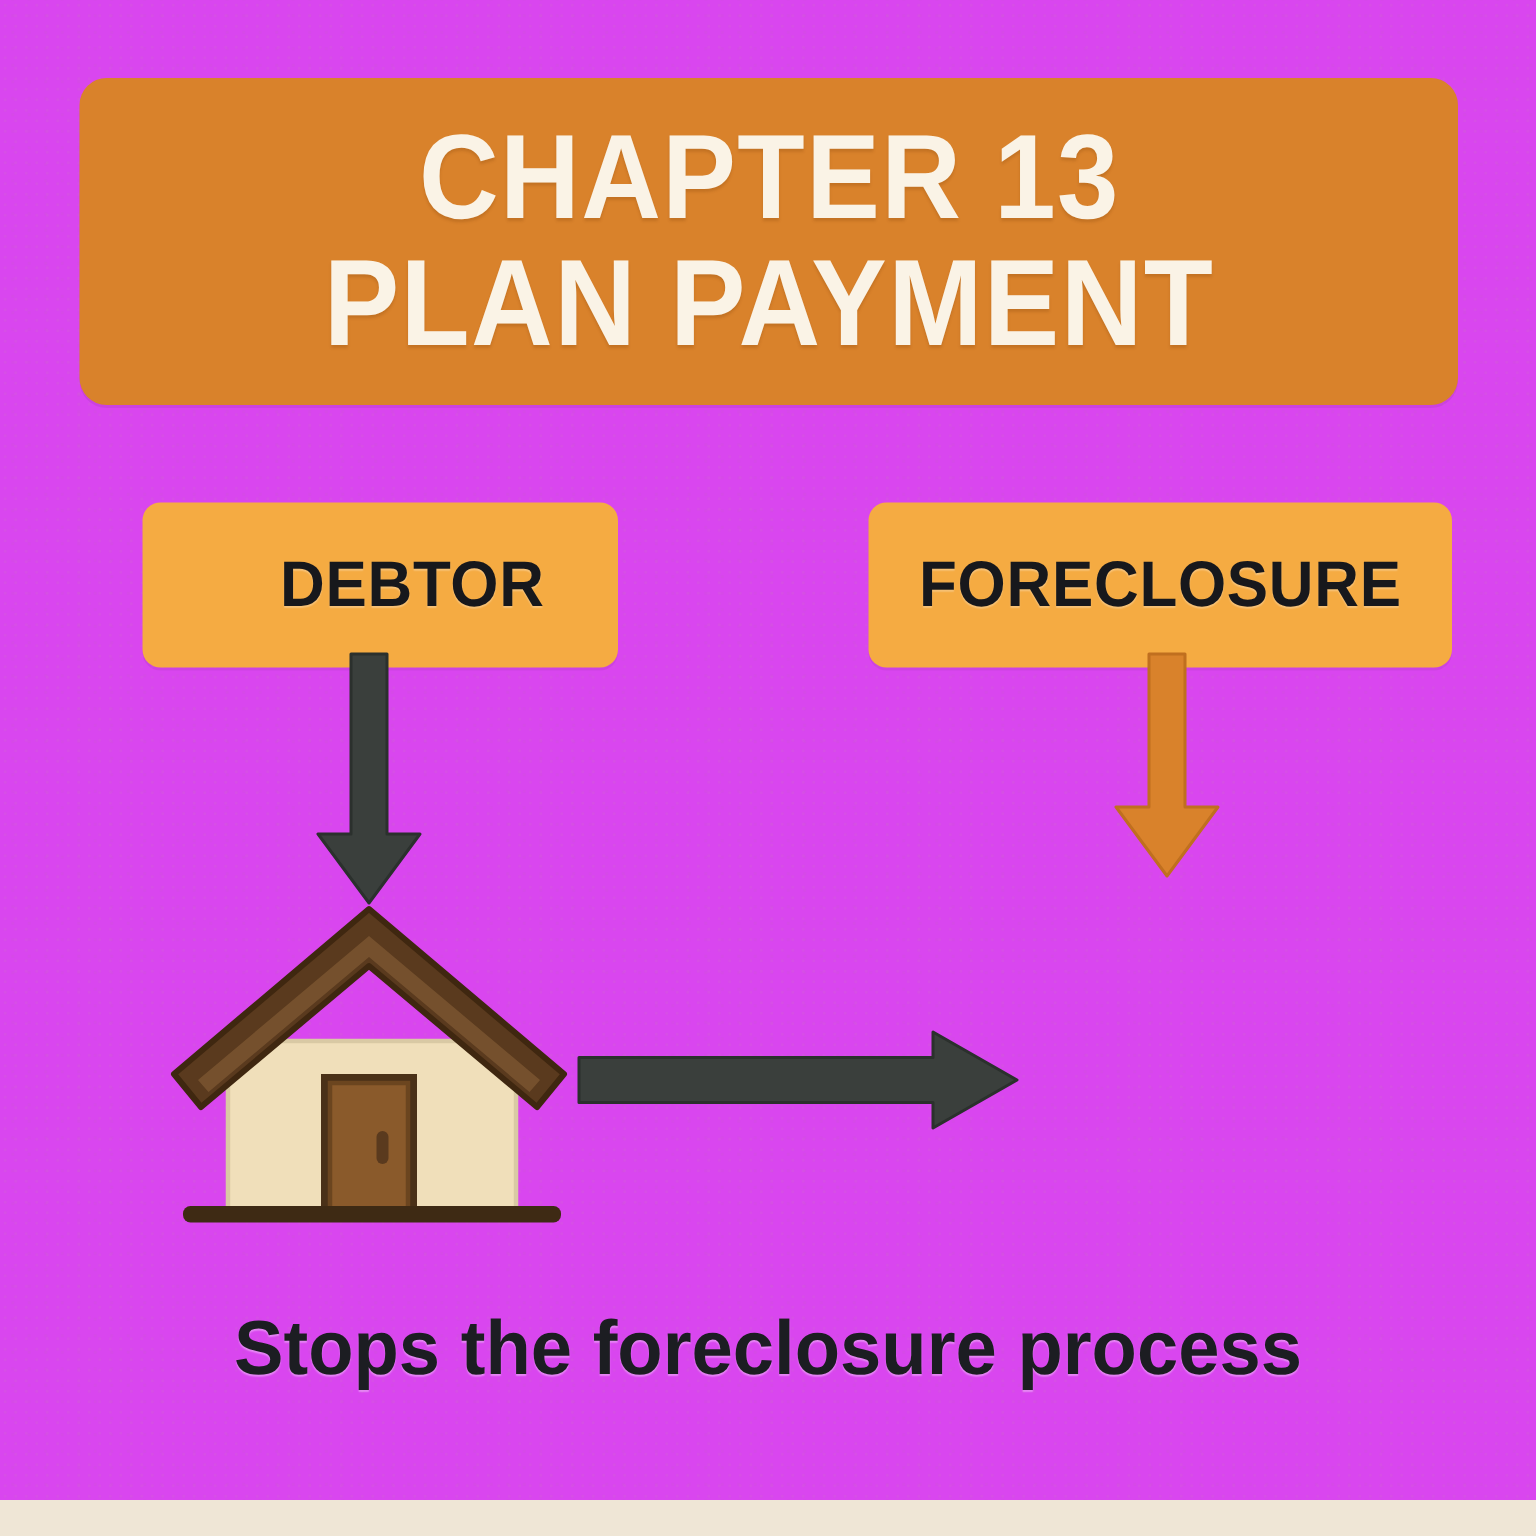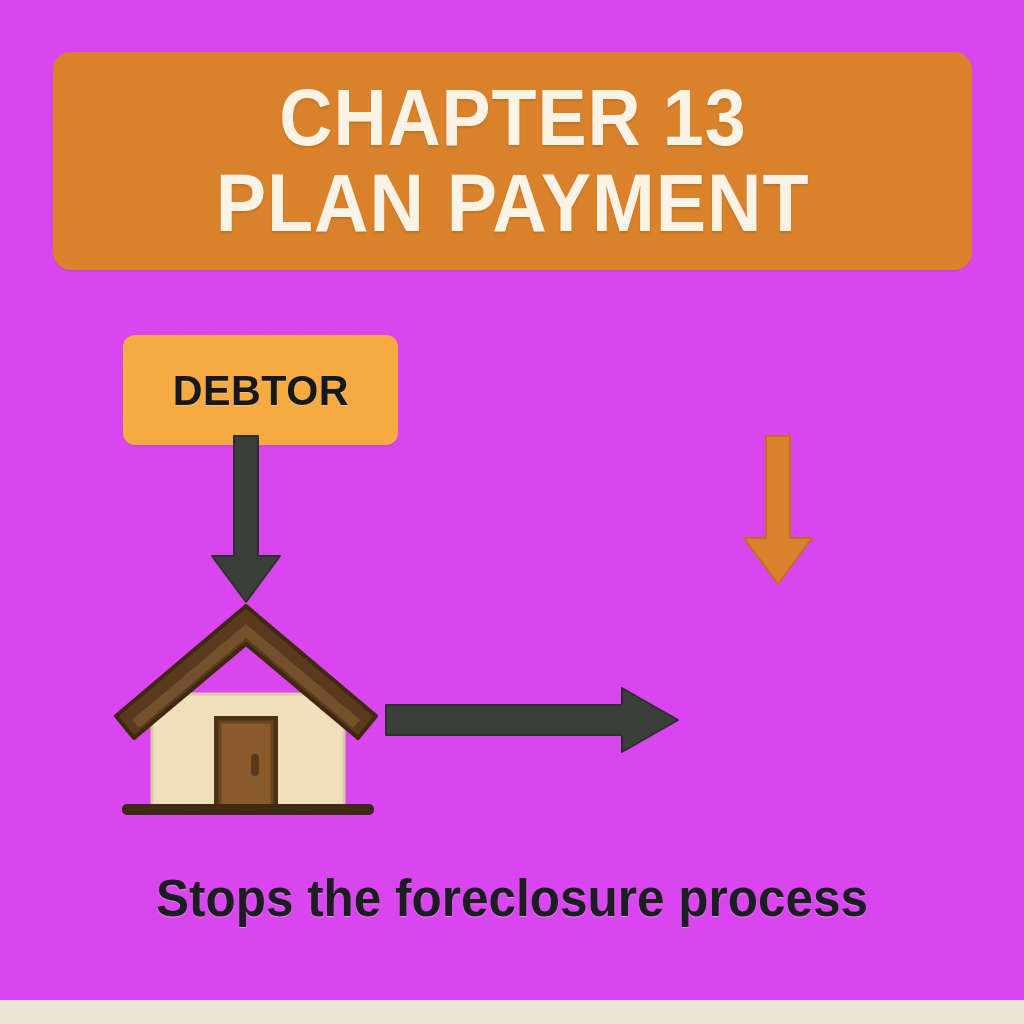--- a/index.html
+++ b/index.html
@@ -68,21 +68,21 @@
   }
   .label-box .label-text {
     color: #17181c;
     font-weight: 700;
     font-size: 43px;
     letter-spacing: .5px;
     transform: scaleX(.96);
     text-shadow: 0 1px 1px rgba(255,255,255,.28);
     white-space: nowrap;
   }
-  #box-debtor { left: 123px; top: 335px; width: 275px; height: 110px; }
+  #box-debtor { left: 95px; top: 335px; width: 275px; height: 110px; padding-left: 42px; }
   #box-foreclosure { left: 579px; top: 335px; width: 389px; height: 110px; }
 
   
   .arrow-svg { position: absolute; overflow: visible; }
   #arrow-debtor-house { left: 200px; top: 436px; }
   #arrow-foreclosure-notice { left: 732px; top: 436px; }
   #arrow-house-notice { left: 386px; top: 686px; }
 
   
   #house { position: absolute; left: 110px; top: 598px; }
@@ -145,20 +145,23 @@
 
   <div id="banner">
     <div class="banner-line" id="banner-line1">CHAPTER 13</div>
     <div class="banner-line" id="banner-line2">PLAN PAYMENT</div>
   </div>
 
   <div class="label-box" id="box-debtor">
     <span class="label-text">DEBTOR</span>
   </div>
 
+  <div class="label-box" id="box-foreclosure">
+    <span class="label-text">FORECLOSURE</span>
+  </div>
 
   <svg class="arrow-svg" id="arrow-debtor-house" width="92" height="168" viewBox="0 0 92 168">
     <path d="M34,0 H58 V120 H80 L46,166 L12,120 H34 Z" fill="#3a3f3c" stroke="#2b302d" stroke-width="2" stroke-linejoin="round"></path>
   </svg>
 
   <svg class="arrow-svg" id="arrow-foreclosure-notice" width="92" height="150" viewBox="0 0 92 150">
     <path d="M34,0 H58 V102 H80 L46,148 L12,102 H34 Z" fill="#d9822b" stroke="#c06f1f" stroke-width="2" stroke-linejoin="round"></path>
   </svg>
 
   <svg class="arrow-svg" id="arrow-house-notice" width="296" height="68" viewBox="0 0 296 68">

